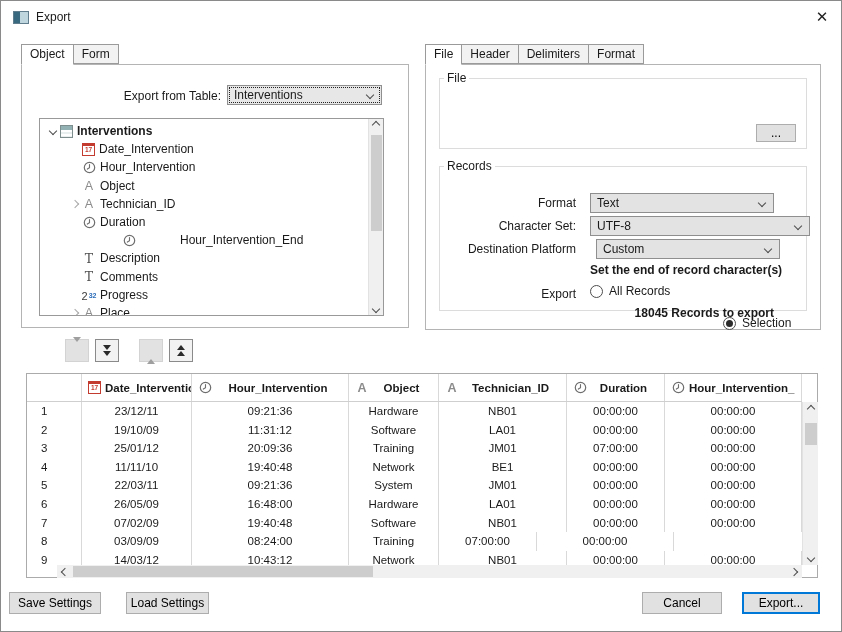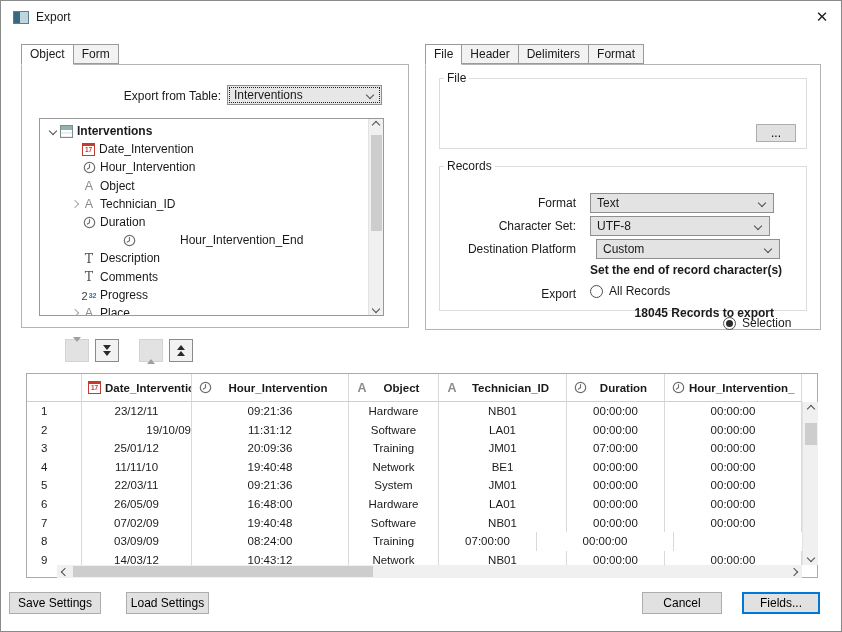--- a/index.html
+++ b/index.html
@@ -214,21 +214,21 @@
 
   <fieldset style="left:438px; top:158px; width:368px; height:152px;">
     <legend>Records</legend>
     <div id="recordsRows">
         <div class="lbl r" style="left:0px; top:23px; width:136px;">Format</div>
       <div class="combo" style="left:150px; top:20px; width:184px;">
       <span>Text</span>
           <span class="chev down"></span>
         </div>
         <div class="lbl r" style="left:0px; top:46px; width:136px;">Character Set:</div>
-      <div class="combo" style="left:150px; top:43px; width:180px;">
+      <div class="combo" style="left:150px; top:43px; width:220px;">
       <span>UTF-8</span>
           <span class="chev down"></span>
         </div>
         <div class="lbl r" style="left:0px; top:69px; width:136px;">Destination Platform</div>
       <div class="combo" style="left:156px; top:66px; width:184px;">
       <span>Custom</span>
           <span class="chev down"></span>
         </div>
       </div>
     <div class="lbl bold" style="left:150px; top:90px;">Set the end of record character(s)</div>
@@ -317,21 +317,21 @@
       <div class="gcell num" style="width:55px;">1</div>
           <div class="gcell" style="width:110px;">23/12/11</div>
           <div class="gcell" style="width:157px;">09:21:36</div>
           <div class="gcell" style="width:90px;">Hardware</div>
           <div class="gcell" style="width:128px;">NB01</div>
           <div class="gcell" style="width:98px;">00:00:00</div>
           <div class="gcell" style="width:137px;">00:00:00</div>
         </div>
         <div class="grow">
       <div class="gcell num" style="width:55px;">2</div>
-          <div class="gcell" style="width:110px;text-align:right;">19/10/09</div>
+          <div class="gcell" style="width:110px;">19/10/09</div>
           <div class="gcell" style="width:157px;">11:31:12</div>
           <div class="gcell" style="width:90px;">Software</div>
           <div class="gcell" style="width:128px;">LA01</div>
           <div class="gcell" style="width:98px;">00:00:00</div>
           <div class="gcell" style="width:137px;">00:00:00</div>
         </div>
         <div class="grow">
       <div class="gcell num" style="width:55px;">3</div>
           <div class="gcell" style="width:110px;">25/01/12</div>
           <div class="gcell" style="width:157px;">20:09:36</div>
@@ -412,15 +412,15 @@
       <div class="sb-thumb" style="left:16px; top:1px; width:300px; height:11px;"></div>
       <div class="arrow" style="right:2px; left:auto; width:12px; height:100%; display:flex;">
           <span class="chev right"></span>
         </div>
     </div>
   </div>
 
   <button class="btn" style="left:8px; top:591px; width:92px;">Save Settings</button>
   <button class="btn" style="left:125px; top:591px; width:83px;">Load Settings</button>
   <button class="btn" style="left:641px; top:591px; width:80px;">Cancel</button>
-  <button class="btn primary" id="exportBtn" style="left: 741px; top: 591px; width: 78px; border-color: rgb(0, 120, 215);">Fields...</button>
+  <button class="btn primary" id="exportBtn" style="left: 741px; top: 591px; width: 78px; border-color: rgb(0, 120, 215);">Export...</button>
 
 </div>
 
 </body></html>

